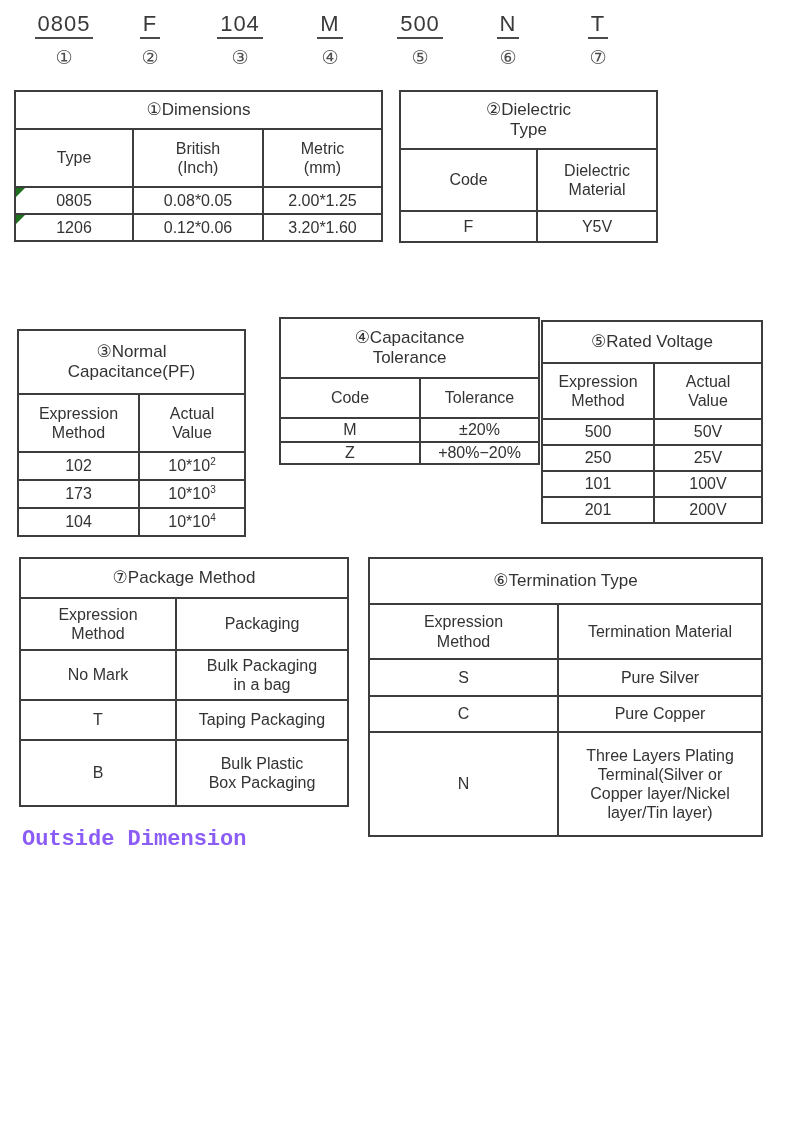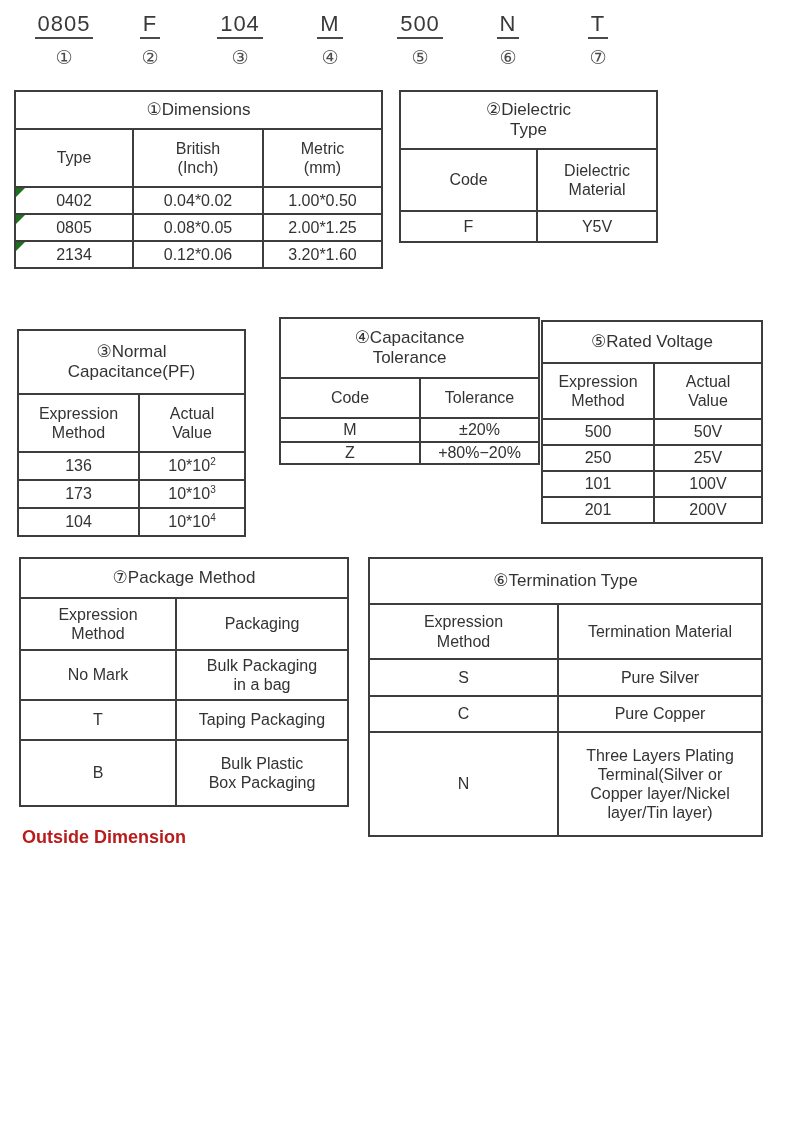--- a/index.html
+++ b/index.html
@@ -18,21 +18,21 @@
   table.tbl td{border:2px solid #3d3d3d;text-align:center;vertical-align:middle;
                font-size:16px;line-height:1.2;color:#333;white-space:pre-line;
                padding:0 2px;overflow:hidden;}
   table.tbl td.title{font-size:17px;}
   td.typecell{position:relative;}
   .tri{position:absolute;top:0;left:0;width:0;height:0;
        border-top:9px solid #1e701e;border-right:9px solid transparent;}
   sup{font-size:10px;}
 
   
-  .od-head{position:absolute;left:22px;top:827px;font-size:18px;font-weight:bold;color:#b91c1c;}
+  .od-head{position:absolute;left:22px;top:827px;font-size:22px;font-weight:bold;color:#8b5cf6;font-family:Liberation Mono, monospace;}
   svg{position:absolute;overflow:visible;}
   svg text{font-family:"Liberation Serif","DejaVu Serif",serif;fill:#141414;}
 </style>
 </head>
 <body>
 
 <div id="page">
 
   <div>
     <div class="seg" style="left:19px;top:12px"><span class="code">0805</span><span class="mark">①</span></div>
@@ -55,31 +55,26 @@
           <td colspan="3" class="title">①Dimensions</td>
         </tr>
     <tr style="height:58px">
       <td>Type</td>
       <td>British
 (Inch)</td>
       <td>Metric
 (mm)</td>
     </tr>
     <tr style="height:27px">
-      <td class="typecell"><span class="tri"></span><span>0402</span></td>
-      <td>0.04*0.02</td>
-      <td>1.00*0.50</td>
-    </tr>
-    <tr style="height:27px">
       <td class="typecell"><span class="tri"></span><span>0805</span></td>
       <td>0.08*0.05</td>
       <td>2.00*1.25</td>
     </tr>
     <tr style="height:27px">
-      <td class="typecell"><span class="tri"></span><span>2134</span></td>
+      <td class="typecell"><span class="tri"></span><span>1206</span></td>
       <td>0.12*0.06</td>
       <td>3.20*1.60</td>
     </tr>
   </tbody>
     </table>
 
   <table class="tbl" style="left:399px;top:90px;width:257px">
     <colgroup>
         <col style="width:137px">
         <col style="width:120px">
@@ -111,21 +106,21 @@
           <td colspan="2" class="title">③Normal
 Capacitance(PF)</td>
         </tr>
     <tr style="height:58px">
       <td>Expression
 Method</td>
       <td>Actual
 Value</td>
     </tr>
     <tr style="height:28px">
-      <td>136</td>
+      <td>102</td>
       <td><span>10*10</span><sup>2</sup></td>
     </tr>
     <tr style="height:28px">
       <td>173</td>
       <td><span>10*10</span><sup>3</sup></td>
     </tr>
     <tr style="height:28px">
       <td>104</td>
       <td><span>10*10</span><sup>4</sup></td>
     </tr>

